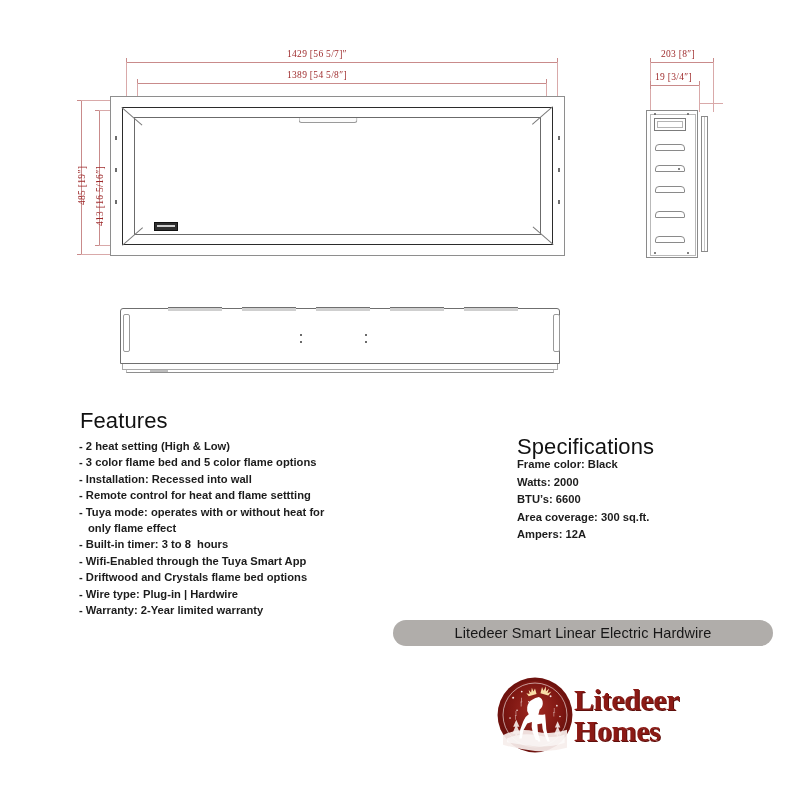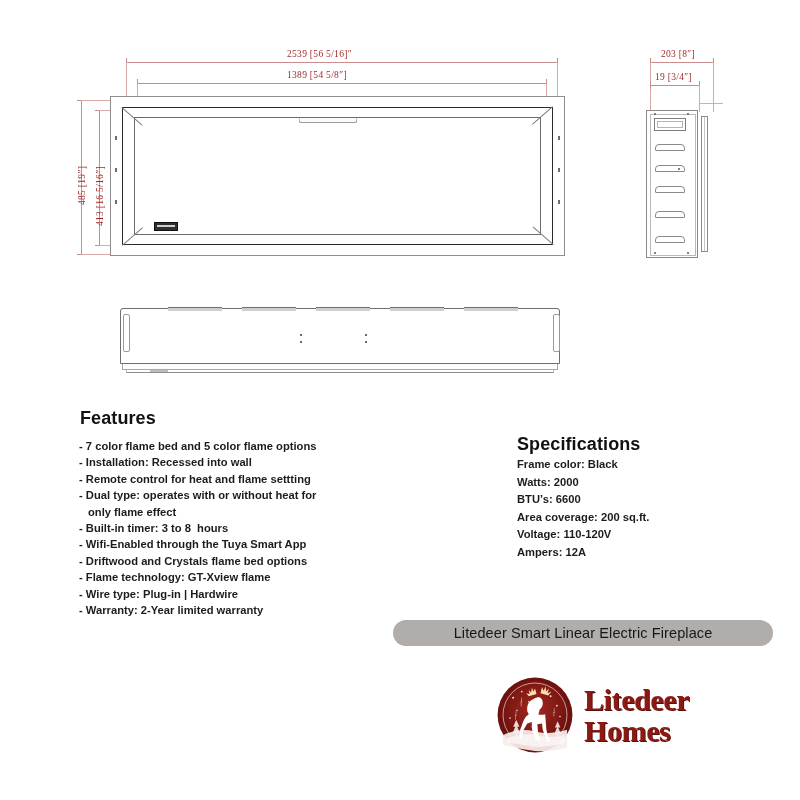--- a/index.html
+++ b/index.html
@@ -77,21 +77,21 @@
     border:1px solid #b4b4b4;}
   .sv-slot{position:absolute;left:9px;width:30px;height:7px;
     border:1px solid #8a8a8a;border-radius:4px 4px 1px 1px;box-sizing:border-box;background:#fff;}
   .sv-dot{position:absolute;width:2px;height:2px;background:#5a5a5a;border-radius:50%;}
   .sv-rail{position:absolute;left:55px;top:6px;width:7px;height:136px;
     border:1px solid #8a8a8a;box-sizing:border-box;background:#fff;}
   .sv-rail:after{content:"";position:absolute;left:2px;top:0;width:1px;height:100%;background:#c7c7c7;}
 
   
   .section-title{
-    position:absolute;font-weight:bold;font-size:18px;color:#111;
+    position:absolute;font-weight:normal;font-size:22px;color:#111;
     font-family:"Liberation Sans", sans-serif;letter-spacing:.1px;
   }
   #features-title{left:80px;top:408px;}
   #specs-title{left:517px;top:434px;}
 
   .list{position:absolute;font-size:11.2px;font-weight:bold;color:#1c1c1c;line-height:16.4px;}
   #features-list{left:79px;top:438px;width:330px;}
   #specs-list{left:517px;top:456px;width:270px;line-height:17.6px;}
   .list .li{white-space:pre-wrap;}
   .list .li.cont{padding-left:9px;}
@@ -100,40 +100,40 @@
   #product-banner{
     position:absolute;left:393px;top:620px;width:380px;height:26px;
     background:#b0adaa;border-radius:13px;
     display:flex;align-items:center;justify-content:center;
     font-size:14.5px;color:#171717;letter-spacing:.1px;
   }
 
   
   #logo{position:absolute;left:496px;top:672px;width:250px;height:86px;display:flex;align-items:center;}
   #logo-emblem{width:78px;height:78px;flex:0 0 78px;position:relative;}
-  .logo-text{margin-left:10px;font-family:"Liberation Serif", serif;font-weight:bold;
+  .logo-text{font-family:"Liberation Serif", serif;font-weight:bold;
     font-size:30px;line-height:31px;color:#8b1a15;letter-spacing:-.4px;
     text-shadow:1px 1px 0 #5e0f0c;}
 
   
   #footer{position:absolute;left:0;top:770px;width:800px;height:24px;}
 </style>
 </head>
 <body>
 
 <div class="sheet">
 
   <div>
 
     <div class="dline h" style="left:126px;top:62px;width:432px;"></div>
     <div class="dline v" style="left:126px;top:58px;height:8px;"></div>
     <div class="dline v" style="left:557px;top:58px;height:8px;"></div>
     <div class="ext v" style="left:126px;top:62px;height:36px;"></div>
     <div class="ext v" style="left:557px;top:62px;height:36px;"></div>
-    <div class="dim-text" style="left:287px;top:50px;">2539  [56 5/16]″</div>
+    <div class="dim-text" style="left:287px;top:50px;">1429  [56 5/7]″</div>
 
     <div class="dline h" style="left:137px;top:83px;width:410px;"></div>
     <div class="dline v" style="left:137px;top:79px;height:8px;"></div>
     <div class="dline v" style="left:546px;top:79px;height:8px;"></div>
     <div class="ext v" style="left:137px;top:83px;height:25px;"></div>
     <div class="ext v" style="left:546px;top:83px;height:25px;"></div>
     <div class="dim-text" style="left:287px;top:71px;">1389  [54 5/8″]</div>
 
     <div class="dline h" style="left:172px;top:176px;width:363px;"></div>
     <div class="dim-text" style="left:287px;top:165px;">1335  [52 1/2″]</div>
@@ -225,45 +225,44 @@
       <div class="sv-dot" style="left:41px;top:3px;"></div>
       <div class="sv-dot" style="left:8px;top:142px;"></div>
       <div class="sv-dot" style="left:41px;top:142px;"></div>
       <div class="sv-dot" style="left:32px;top:58px;"></div>
       <div class="sv-rail"></div>
     </div>
   </div>
 
   <div class="section-title" id="features-title">Features</div>
   <div class="list" id="features-list">
-      <div class="li">- 7 color flame bed and 5 color flame options</div>
+      <div class="li">- 2 heat setting (High &amp; Low)</div>
+      <div class="li">- 3 color flame bed and 5 color flame options</div>
       <div class="li">- Installation: Recessed into wall</div>
       <div class="li">- Remote control for heat and flame settting</div>
-      <div class="li">- Dual type: operates with or without heat for</div>
+      <div class="li">- Tuya mode: operates with or without heat for</div>
       <div class="li cont">only flame effect</div>
       <div class="li">- Built-in timer: 3 to 8  hours</div>
       <div class="li">- Wifi-Enabled through the Tuya Smart App</div>
       <div class="li">- Driftwood and Crystals flame bed options</div>
-      <div class="li">- Flame technology: GT-Xview flame</div>
       <div class="li">- Wire type: Plug-in | Hardwire</div>
       <div class="li">- Warranty: 2-Year limited warranty</div>
     </div>
 
   <div class="section-title" id="specs-title">Specifications</div>
   <div class="list" id="specs-list">
       <div class="li">Frame color: Black</div>
       <div class="li">Watts: 2000</div>
       <div class="li">BTU’s: 6600</div>
-      <div class="li">Area coverage: 200 sq.ft.</div>
-      <div class="li">Voltage: 110-120V</div>
+      <div class="li">Area coverage: 300 sq.ft.</div>
       <div class="li">Ampers: 12A</div>
     </div>
 
   <div id="product-banner">
-    <span>Litedeer Smart Linear Electric Fireplace</span>
+    <span>Litedeer Smart Linear Electric Hardwire</span>
   </div>
 
   <div id="logo">
     <div id="logo-emblem">
       <svg viewBox="0 0 100 100" width="78" height="78" aria-hidden="true">
         <defs>
           <radialGradient id="gRed" cx="50%" cy="42%" r="62%">
             <stop offset="0%" stop-color="#a02a22"></stop>
             <stop offset="62%" stop-color="#7e1712"></stop>
             <stop offset="100%" stop-color="#5c0d0a"></stop>

